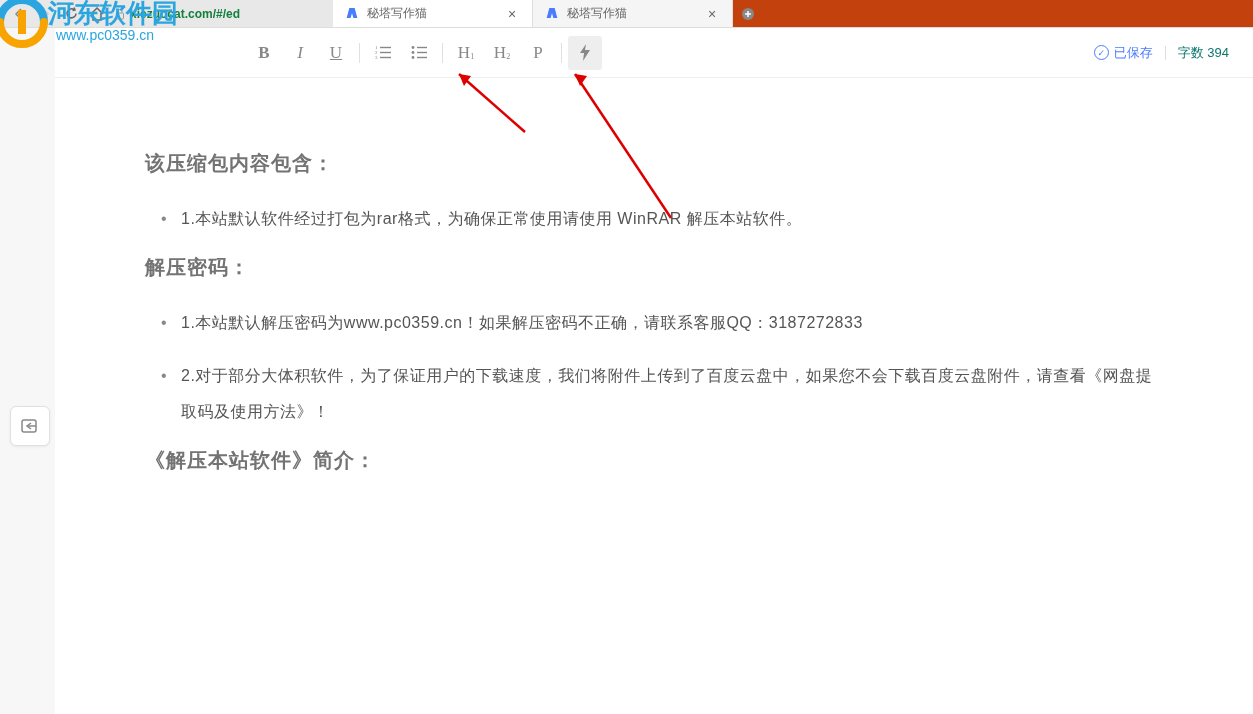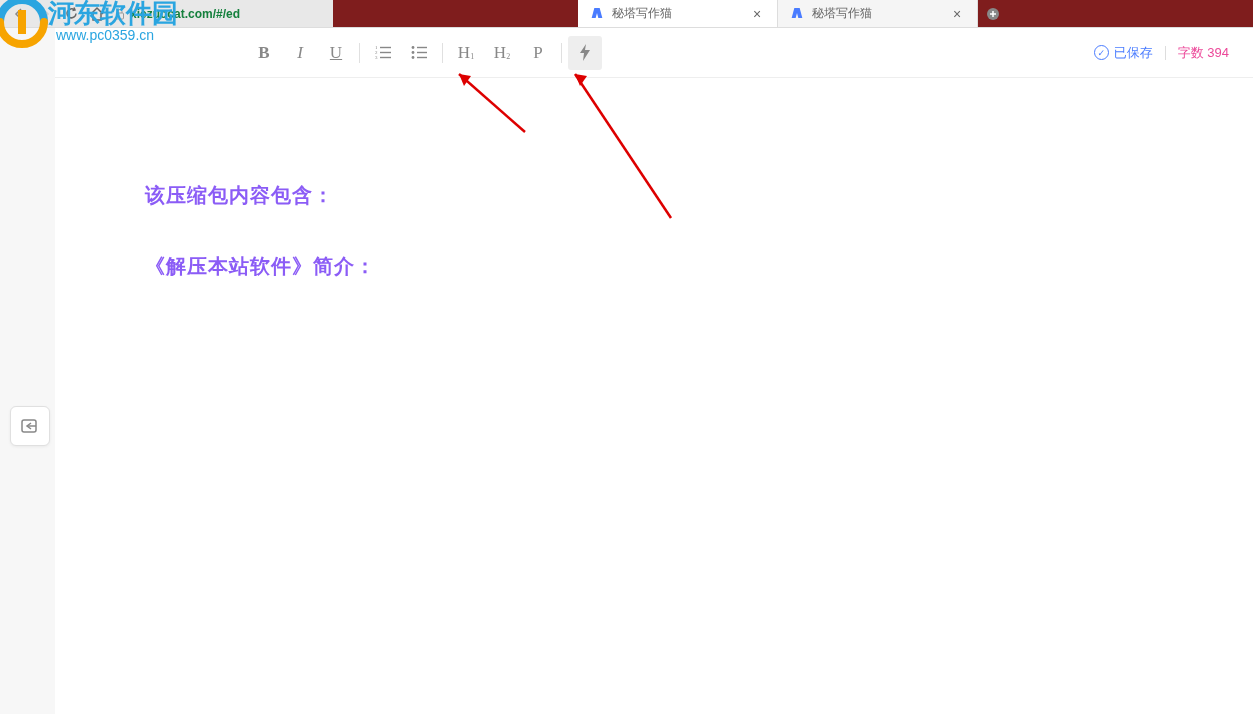--- a/index.html
+++ b/index.html
@@ -5,21 +5,21 @@
 * { margin: 0; padding: 0; box-sizing: border-box; }
 body { font-family: "Microsoft YaHei", "PingFang SC", Arial, sans-serif; background: #fff; width: 1253px; height: 714px; overflow: hidden; position: relative; }
 
 
 .browser-bar { height: 28px; background: #f0f0f0; display: flex; align-items: center; border-bottom: 1px solid #ddd; }
 .browser-nav { display: flex; align-items: center; gap: 8px; padding: 0 10px; height: 100%; background: #e8e8e8; width: 333px; }
 .nav-icon { width: 18px; height: 18px; display: flex; align-items: center; justify-content: center; color: #666; cursor: pointer; }
 .url-region { display: flex; align-items: center; gap: 4px; color: #15803d; font-size: 12px; font-weight: bold; }
 .url-lock { width: 12px; height: 12px; }
 
-.tabs-region { display: flex; align-items: stretch; height: 100%; flex: 1; background: #7f1d1d; justify-content: center; }
+.tabs-region { display: flex; align-items: stretch; height: 100%; flex: 1; background: #c2410c; }
 .tab { display: flex; align-items: center; gap: 8px; padding: 0 12px; border-right: 1px solid #ddd; background: #fff; min-width: 200px; position: relative; }
 .tab.inactive { background: #f5f5f5; }
 .tab-title { font-size: 12px; color: #666; flex: 1; }
 .tab-close { width: 16px; height: 16px; display: flex; align-items: center; justify-content: center; color: #666; cursor: pointer; font-size: 14px; }
 .add-tab { width: 30px; display: flex; align-items: center; justify-content: center; color: #666; cursor: pointer; font-size: 18px; }
 
 
 .watermark { position: absolute; top: -6px; left: -6px; z-index: 100; pointer-events: none; }
 
 
@@ -34,25 +34,25 @@
 .fmt-buttons { display: flex; align-items: center; gap: 2px; margin-left: 180px; }
 .fmt-btn { width: 34px; height: 34px; display: flex; align-items: center; justify-content: center; color: #888; cursor: pointer; border-radius: 3px; font-family: Georgia, serif; font-size: 17px; font-weight: 500; position: relative; }
 .fmt-btn.lightning { background: #eee; }
 .fmt-sub { font-size: 8px; position: relative; top: 4px; }
 .fmt-sep { width: 1px; height: 20px; background: #e0e0e0; margin: 0 4px; }
 
 .toolbar-right { position: absolute; right: 24px; display: flex; align-items: center; gap: 12px; font-size: 13px; color: #888; }
 .saved-indicator { display: flex; align-items: center; gap: 5px; color: #4a7cff; }
 .saved-indicator .check { width: 15px; height: 15px; border: 1.5px solid #4a7cff; border-radius: 50%; display: flex; align-items: center; justify-content: center; font-size: 9px; }
 .divider-v { width: 1px; height: 14px; background: #ddd; }
-.word-count { color: #ec4899; }
+.word-count { color: #0f766e; }
 
 
 .content { padding: 60px 90px 40px 90px; position: relative; }
-.content h2 { font-size: 20px; color: #8b5cf6; font-weight: 600; margin: 44px 0 24px 0; letter-spacing: 1px; }
+.content h2 { font-size: 20px; color: #737373; font-weight: 600; margin: 12px 0 24px 0; letter-spacing: 1px; }
 .content ul { list-style: none; padding-left: 36px; }
 .content li { position: relative; font-size: 16px; color: #555; line-height: 2.2; margin-bottom: 18px; letter-spacing: 0.5px; }
 .content li::before { content: "•"; position: absolute; left: -20px; color: #888; font-size: 16px; top: 0; }
 
 
 .arrow { position: absolute; pointer-events: none; }
 .arrow svg line, .arrow svg polyline { stroke: #d00; stroke-width: 2.5; fill: none; }
 .arrow svg polygon { fill: #d00; }
 
 
@@ -212,18 +212,24 @@
     <div class="arrow" style="left:508px; top:38px;">
       <svg width="120" height="160">
           <line x1="12" y1="8" x2="108" y2="152"></line>
           <polygon points="12,8 24,10 17,20"></polygon>
         </svg>
     </div>
 
     <div class="content">
       <h2>该压缩包内容包含：</h2>
       <ul>
+        <li>1.本站默认软件经过打包为rar格式，为确保正常使用请使用 WinRAR 解压本站软件。</li>
+      </ul>
+      <h2>解压密码：</h2>
+      <ul>
+        <li>1.本站默认解压密码为www.pc0359.cn！如果解压密码不正确，请联系客服QQ：3187272833</li>
+        <li>2.对于部分大体积软件，为了保证用户的下载速度，我们将附件上传到了百度云盘中，如果您不会下载百度云盘附件，请查看《网盘提取码及使用方法》！</li>
       </ul>
       <h2>《解压本站软件》简介：</h2>
     </div>
 
   </div>
 </div>
 
 </body></html>

